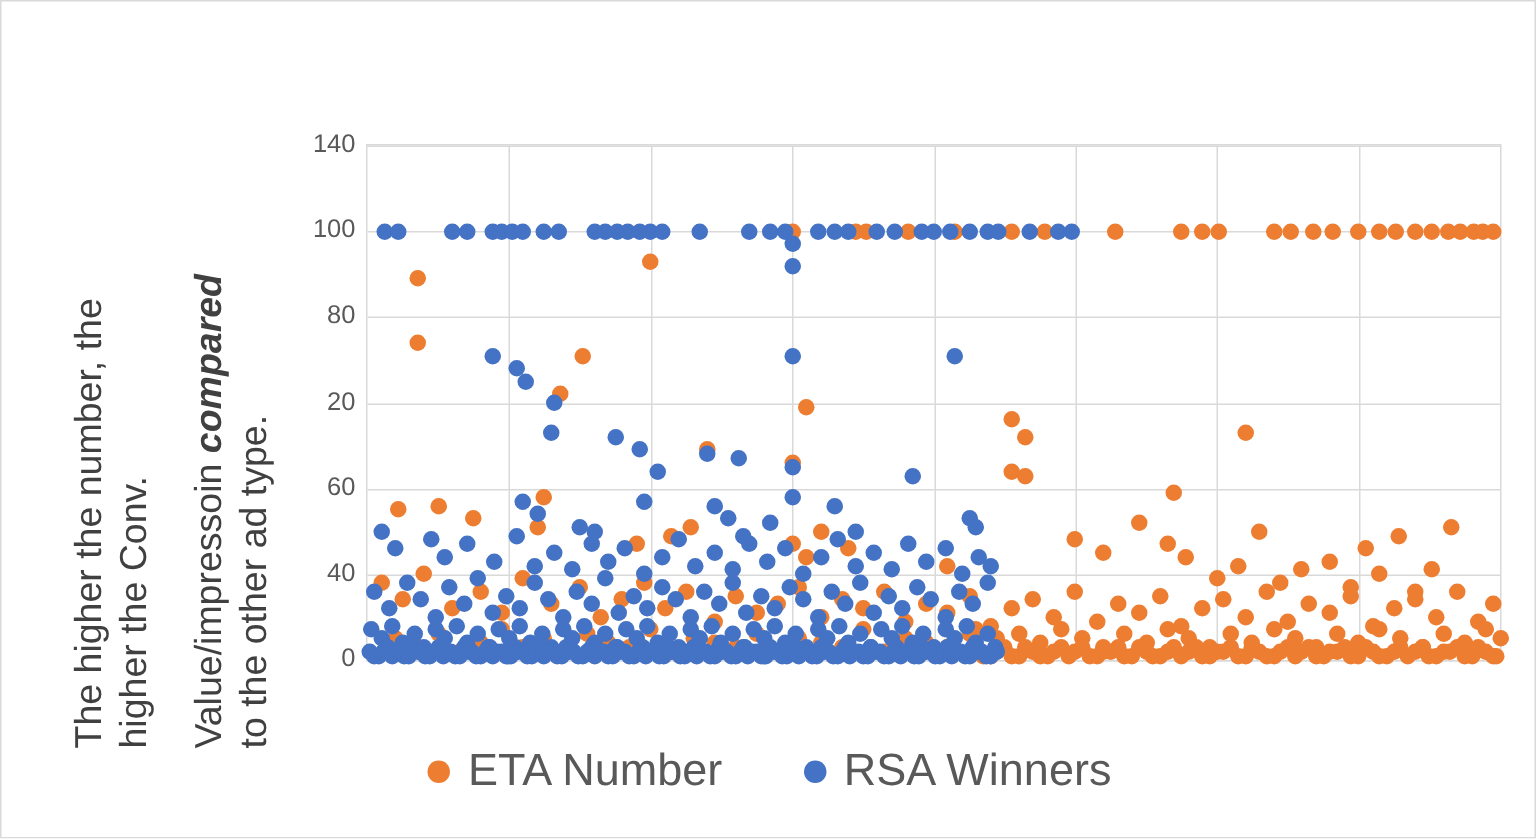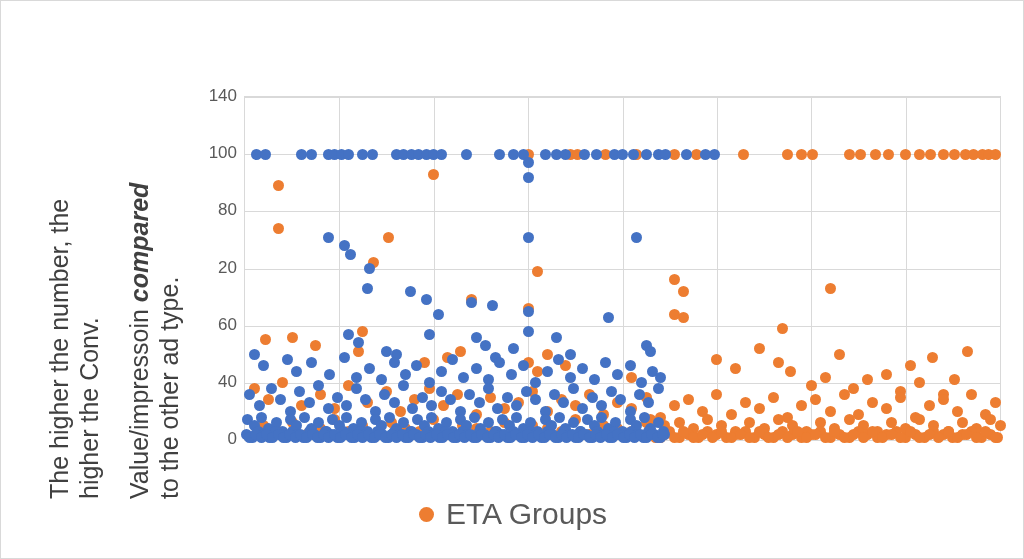--- a/index.html
+++ b/index.html
@@ -773,17 +773,21 @@
       <div class="pt" style="left: 401.094px; top: 340.142px; background: rgb(68, 114, 196);"></div>
       <div class="pt" style="left: 406.756px; top: 337.283px; background: rgb(68, 114, 196);"></div>
       <div class="pt" style="left: 412.419px; top: 340.142px; background: rgb(68, 114, 196);"></div>
       <div class="pt" style="left: 417.137px; top: 337.283px; background: rgb(68, 114, 196);"></div>
     </div>
 
 
   <div id="legend">
       <div class="legend-item">
         <span class="legend-dot" style="background: rgb(237, 125, 49);"></span>
-        <span class="legend-text">ETA Groups</span>
+        <span class="legend-text">ETA Number</span>
+      </div>
+      <div class="legend-item">
+        <span class="legend-dot" style="background: rgb(68, 114, 196);"></span>
+        <span class="legend-text">RSA Winners</span>
       </div>
     </div>
 
 </div>
 
 </body></html>

